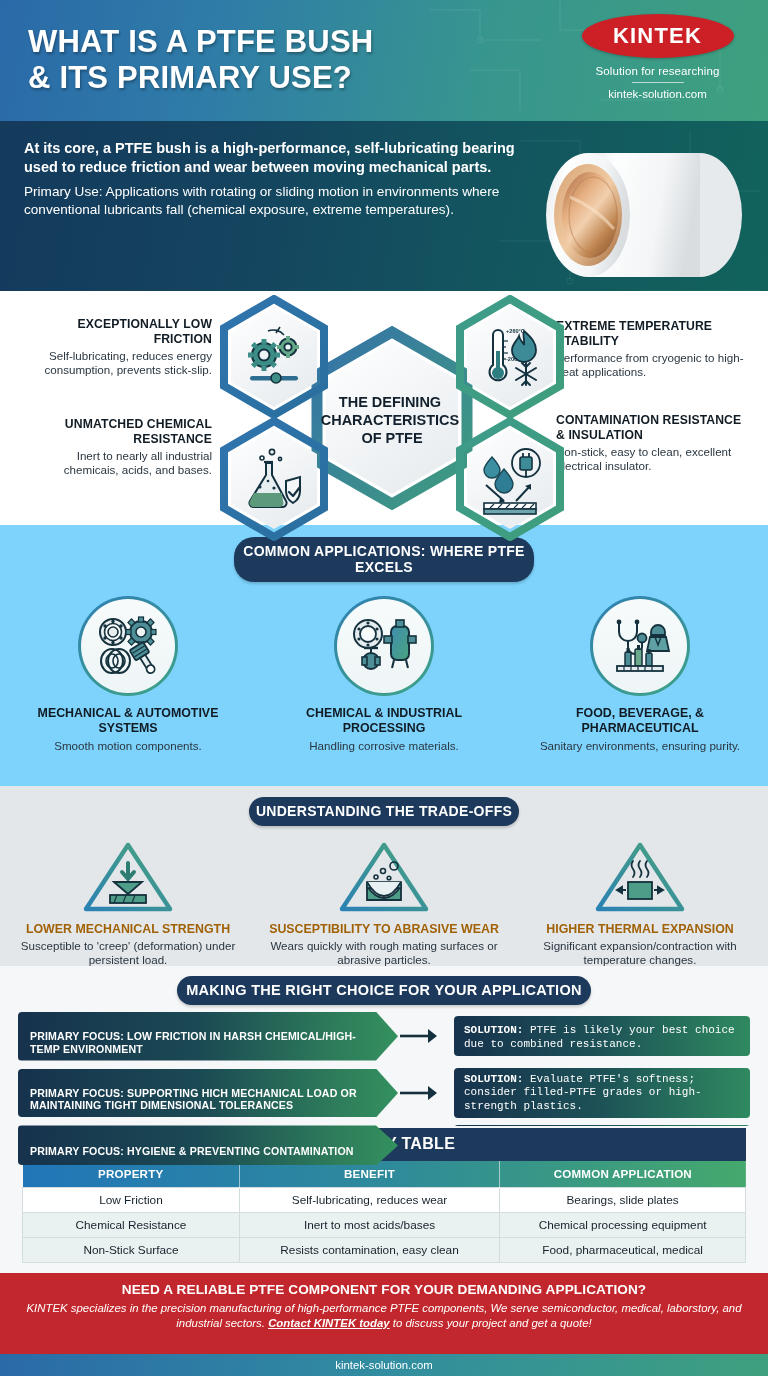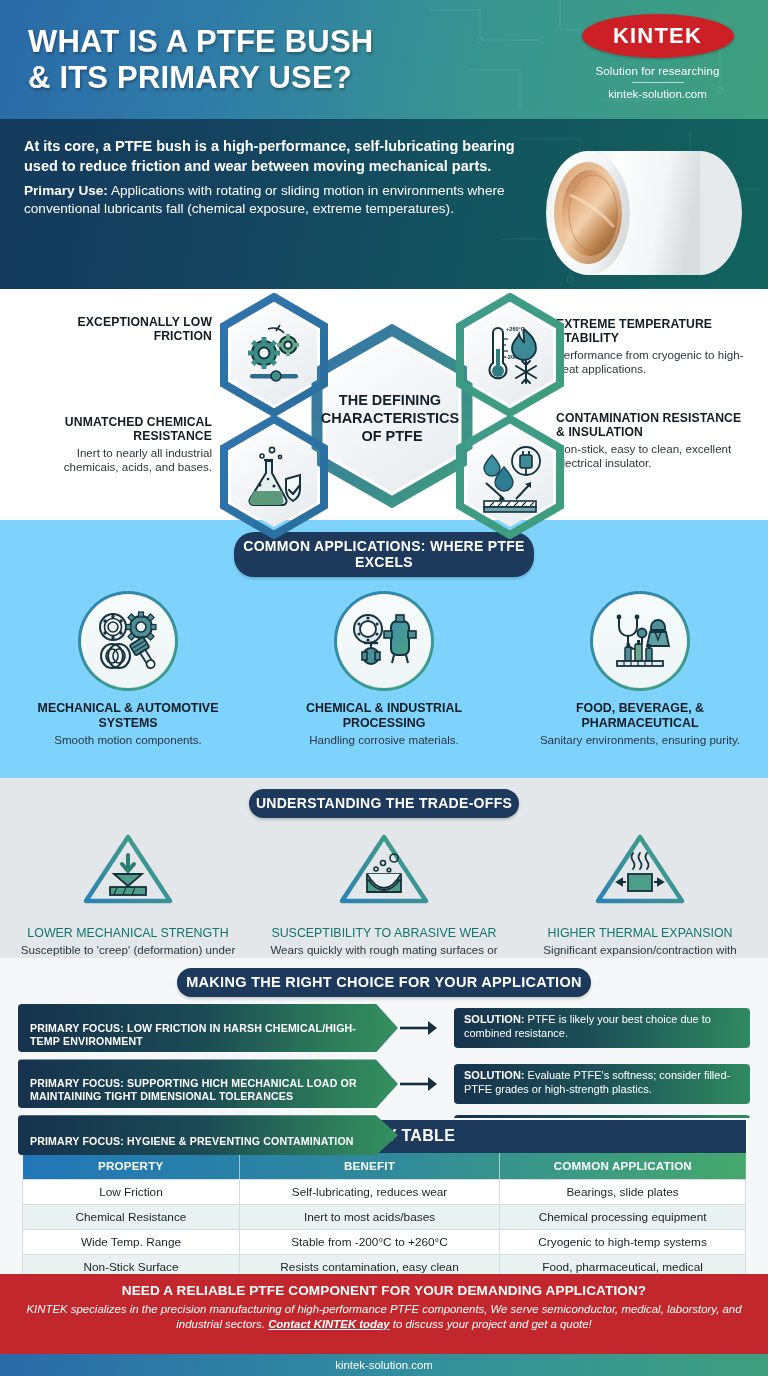--- a/index.html
+++ b/index.html
@@ -42,21 +42,21 @@
   
   .intro {
     position:relative; height:182px;
     background: linear-gradient(100deg,#143a5c 0%,#14435f 30%,#13545f 62%,#11635c 100%);
     padding: 18px 250px 12px 24px; overflow:hidden;
   }
   .intro .circuit { position:absolute; inset:0; opacity:.22; }
   .intro p { position:relative; z-index:2; color:#ffffff; }
   .intro .lead { font-size:14.5px; line-height:1.33; font-weight:bold; margin-bottom:6px; }
   .intro .use { font-size:13.6px; line-height:1.33; font-weight:normal; }
-  .intro .use b { font-weight:bold;text-align:center; }
+  .intro .use b { font-weight:normal;text-align:center; }
   .bush-photo {
     position:absolute; right:14px; top:16px; width:214px; height:150px; z-index:3;
   }
 
   
   .chars { position:relative; height:252px; background:#ffffff; }
   .hexwrap { position:absolute; left:216px; top:4px; width:352px; height:246px; }
   .char-txt { position:absolute; width:192px; }
   .char-txt h3 { font-size:12.2px; font-weight:bold; line-height:1.2; letter-spacing:.1px; color:#111c25; }
   .char-txt p { font-size:11.6px; line-height:1.26; color:#2a3640; margin-top:2px; }
@@ -85,41 +85,42 @@
     background-origin:border-box; background-clip: content-box, border-box;
   }
   .app-col h3 { font-size:12.4px; font-weight:bold; line-height:1.2; color:#101b24; }
   .app-col p { font-size:11.6px; line-height:1.25; margin-top:3px; color:#2a3640; }
 
   
   .trade { background:#e3e7ea; padding:11px 0 14px; height:180px; }
   .trade .pill { width:270px; font-size:14px; padding:6px 0 7px; }
   .trade-row { display:flex; margin-top:12px; }
   .trade-col { flex:1; text-align:center; padding:0 12px; }
-  .trade-col h3 { font-size:12.4px; font-weight:normal; line-height:1.2; color:#0f766e; margin-top:20px; }
+  .trade-col h3 { font-size:12.4px; font-weight:bold; line-height:1.2; color:#a16207; margin-top:8px; }
   .trade-col p { font-size:11.6px; line-height:1.25; margin-top:2px; color:#2a3640; }
 
   
   .flow { background:#f6f7f8; padding:10px 0 8px; height:160px; }
   .flow .pill { width:414px; font-size:14.5px; padding:6px 0 7px; }
   .flow-row { display:flex; align-items:center; margin:7px 18px 0; }
   .focus-band {
     width:380px; min-height:40px; display:flex; align-items:center;
     color:#fff; font-weight:bold; font-size:10.6px; line-height:1.22;
     padding:18px 26px 5px 12px; letter-spacing:.15px;
     background: linear-gradient(92deg,#16324d 0%,#1b4a54 48%,#2d7a5a 82%,#34915f 100%);
     border-radius:4px 0 0 4px;
     clip-path: polygon(0 0, calc(100% - 22px) 0, 100% 50%, calc(100% - 22px) 100%, 0 100%);
   }
   .flow-arrow { width:56px; text-align:center; flex:0 0 56px; }
   .sol-band {
-    flex:1; min-height:40px; display:flex; align-items:flex-start;
+    flex:1; min-height:40px; display:flex; align-items:flex-end;
     color:#fff; font-size:11px; line-height:1.24; padding:5px 10px;
     border-radius:4px;
     background: linear-gradient(92deg,#16324d 0%,#1d5257 50%,#2f8a60 100%);
+    font-family: Liberation Mono, monospace;
   }
   .sol-band b { font-weight:bold; }
 
   
   .sumwrap { background:#f6f7f8; padding:2px 22px 10px; height:156px; }
   .sum-title {
     background:#1d3a5c; color:#fff; text-align:center; font-weight:bold;
     font-size:16px; padding:7px 0 8px; letter-spacing:.3px;
   }
   table.summary { width:100%; border-collapse:collapse; table-layout:fixed; }
@@ -217,20 +218,21 @@
       <ellipse cx="50" cy="78" rx="28" ry="43" fill="url(#pCopper)"></ellipse>
       <ellipse cx="53" cy="78" rx="24" ry="38" fill="none" stroke="#b57c4c" stroke-width="1.2" opacity=".5"></ellipse>
       <path d="M30 60 Q55 70 74 92" stroke="#fbe6cd" stroke-width="3" fill="none" opacity=".55"></path>
     </svg>
   </div>
 
   <div class="chars">
 
     <div class="char-txt c-tl">
       <h3>EXCEPTIONALLY LOW FRICTION</h3>
+      <p>Self-lubricating, reduces energy consumption, prevents stick-slip.</p>
     </div>
     <div class="char-txt c-bl">
       <h3>UNMATCHED CHEMICAL RESISTANCE</h3>
       <p>Inert to nearly all industrial chemicais, acids, and bases.</p>
     </div>
     <div class="char-txt c-tr">
       <h3>EXTREME TEMPERATURE STABILITY</h3>
       <p>Performance from cryogenic to high-heat applications.</p>
     </div>
     <div class="char-txt c-br">
@@ -628,25 +630,20 @@
         <tr>
           <td>Low Friction</td>
           <td>Self-lubricating, reduces wear</td>
           <td>Bearings, slide plates</td>
         </tr>
         <tr class="alt">
           <td>Chemical Resistance</td>
           <td>Inert to most acids/bases</td>
           <td>Chemical processing equipment</td>
         </tr>
-        <tr>
-          <td>Wide Temp. Range</td>
-          <td>Stable from -200°C to +260°C</td>
-          <td>Cryogenic to high-temp systems</td>
-        </tr>
         <tr class="alt">
           <td>Non-Stick Surface</td>
           <td>Resists contamination, easy clean</td>
           <td>Food, pharmaceutical, medical</td>
         </tr>
       </tbody>
     </table>
   </div>
 
   <div class="cta">

